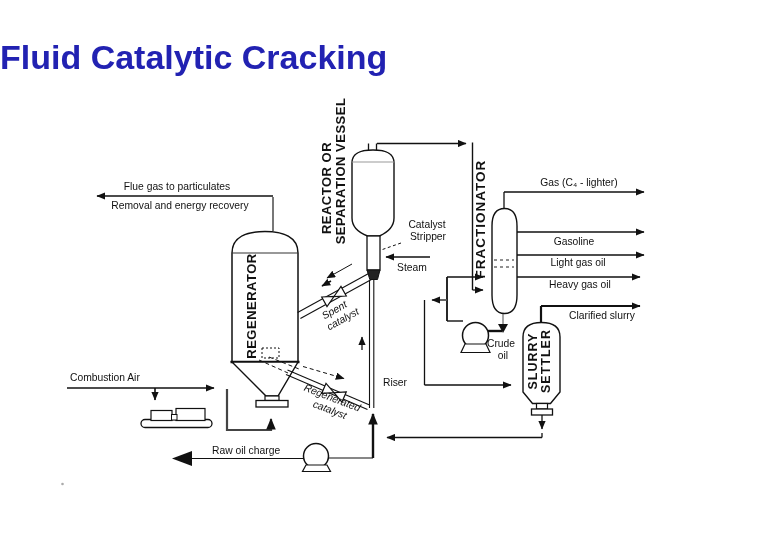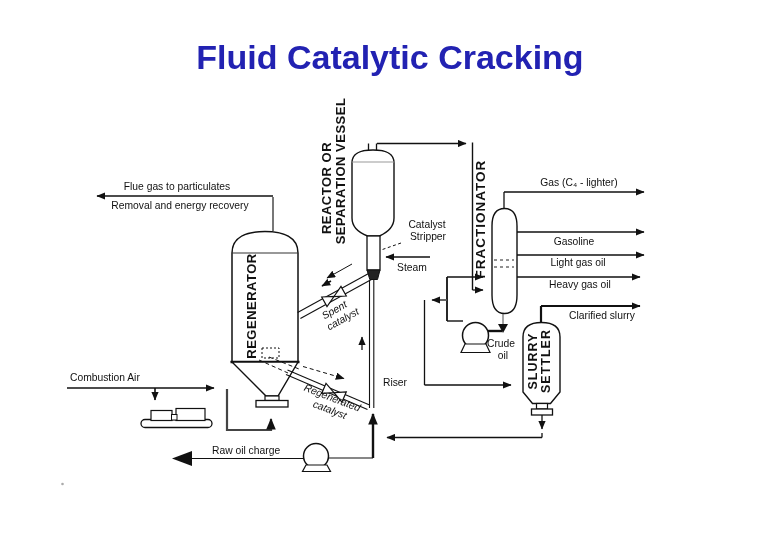--- a/index.html
+++ b/index.html
@@ -1,18 +1,18 @@
 <!DOCTYPE html>
 <html><head>
 <meta charset="utf-8">
 <style>
   html,body{margin:0;padding:0;background:#888;}
   .slide{position:relative;width:780px;height:540px;background:#ffffff;overflow:hidden;
          font-family:"Liberation Sans",sans-serif;}
-  .title{position:absolute;left:0;top:38px;width:100%;text-align:center;
+  .title{position:absolute;left:0;top:38px;width:100%;text-align:left;
          font-size:34px;font-weight:600;letter-spacing:0px;color:#2222b2;}
   svg text{font-family:"Liberation Sans",sans-serif;fill:#111;}
   .lbl{font-size:10.3px;}
   .vessel-lbl{font-size:13px;font-weight:bold;letter-spacing:.5px;}
   .frac-lbl{font-size:13.5px;font-weight:bold;letter-spacing:1px;}
   .set-lbl{font-size:12.5px;font-weight:bold;letter-spacing:1px;}
   .cat-lbl{font-size:10.3px;font-style:italic;}
 </style>
 </head>
 <body>

